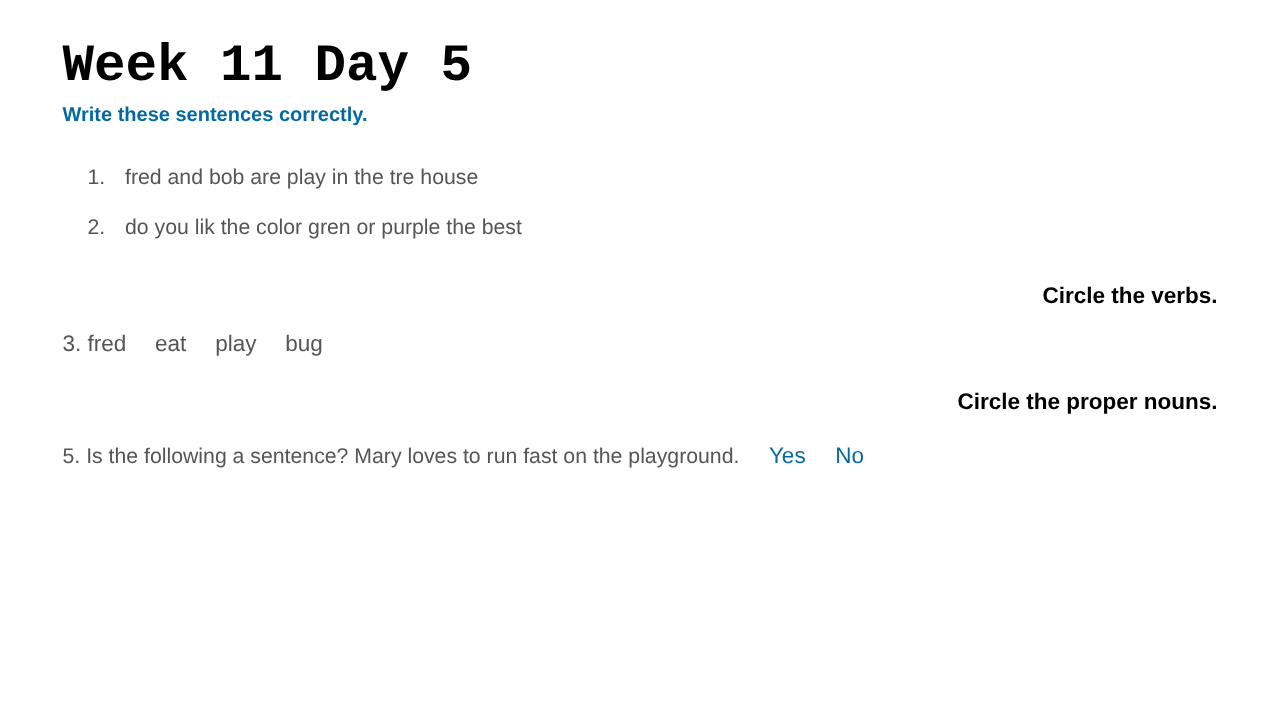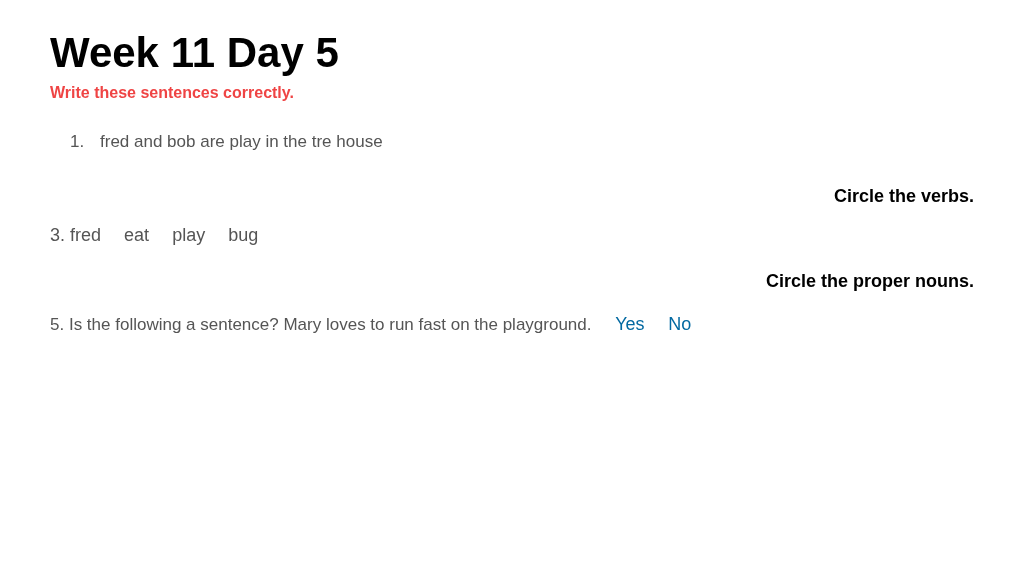--- a/index.html
+++ b/index.html
@@ -16,26 +16,27 @@
       width: 1024px;
       min-height: 576px;
     }
 
     .page-title {
       font-size: 42px;
       font-weight: 900;
       color: #000000;
       margin-bottom: 8px;
       line-height: 1.1;
+      font-family: Liberation Mono, monospace;
     }
 
     .subtitle {
       font-size: 16px;
       font-weight: 700;
-      color: #ef4444;
+      color: #0369a1;
       margin-bottom: 30px;
     }
 
     .sentences-section {
       margin-bottom: 34px;
     }
 
     .sentence-item {
       font-size: 17px;
       color: #555555;
@@ -93,20 +94,23 @@
 </head>
 <body>
 
 <h1 class="page-title">Week 11 Day 5</h1>
 <p class="subtitle">Write these sentences correctly.</p>
 
 <div class="sentences-section">
   <div class="sentence-item">
     <span class="num">1.</span><span>fred and bob are play in the tre house</span>
   </div>
+  <div class="sentence-item">
+    <span class="num">2.</span><span>do you lik  the color gren or purple the best</span>
+  </div>
 </div>
 
 <div class="section-block">
   <p class="section-instruction">Circle the verbs.</p>
   <div class="words-row">
     <span class="item-num">3.</span>
     <span class="word">fred</span>
     <span class="word">eat</span>
     <span class="word">play</span>
     <span class="word">bug</span>

